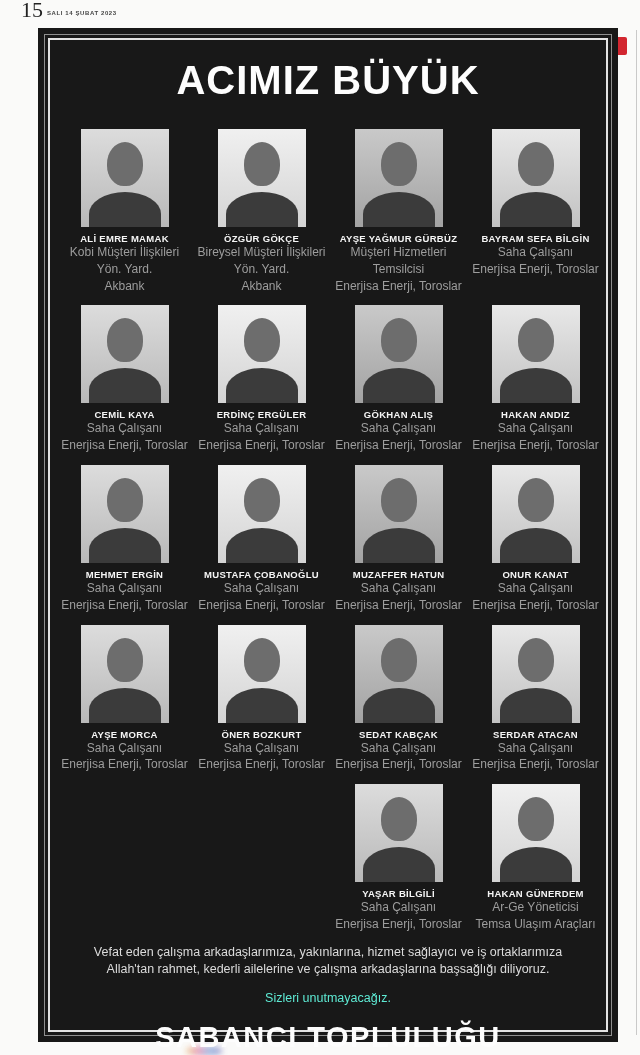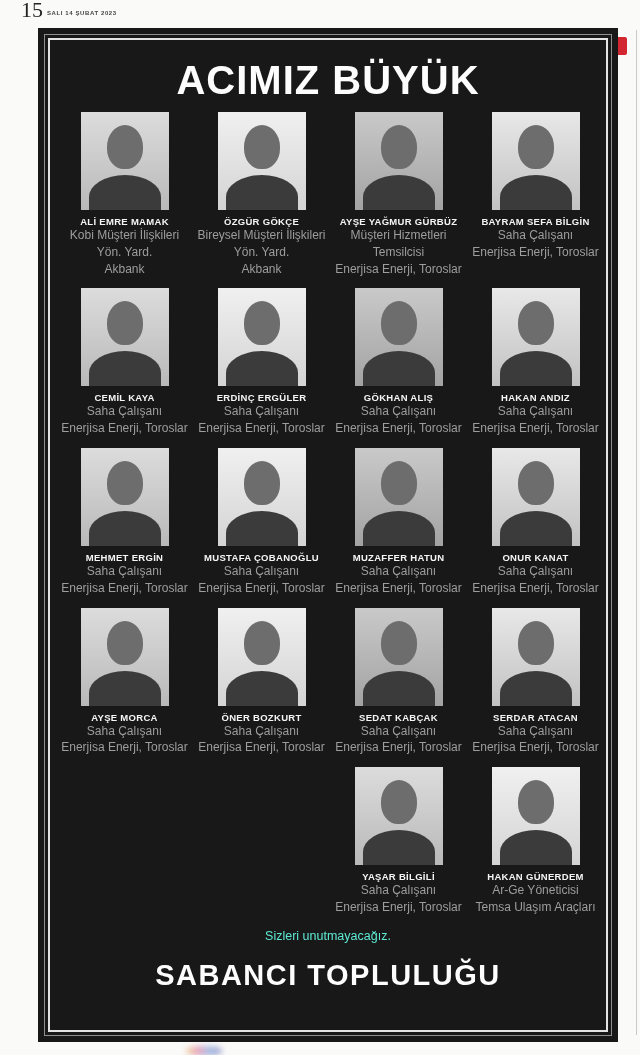--- a/index.html
+++ b/index.html
@@ -34,21 +34,21 @@
   }
   
   .memorial-ad{
     position:absolute;left:38px;top:28px;width:580px;height:1014px;
     background:#181818;color:#eee;
   }
   .ad-frame-outer{position:absolute;inset:6px;border:1px solid #8f8f8f;pointer-events:none;}
   .ad-frame-inner{position:absolute;inset:10px;border:2px solid #e3e3e3;pointer-events:none;}
   .ad-content{position:absolute;inset:14px;text-align:center;}
   .ad-title{
-    margin:16px 0 10px;font-size:40px;line-height:44px;font-weight:bold;
+    margin:16px 0 27px;font-size:40px;line-height:44px;font-weight:bold;
     color:#fdfdfd;letter-spacing:1px;
   }
   .ad-intro{
     width:486px;margin:0 auto 12px;font-size:12.5px;line-height:1.36;color:#dcdcdc;
   }
   
   .people-rows{margin-top:4px;}
   .people-row{display:flex;justify-content:flex-end;margin-bottom:11px;}
   .person{width:137px;}
   .photo{
@@ -214,16 +214,17 @@
   </div>
           <div class="person">
     <div class="photo"></div>
     <div class="person-name">HAKAN GÜNERDEM</div>
     <div class="person-role">Ar-Ge Yöneticisi</div>
     <div class="person-company">Temsa Ulaşım Araçları</div>
   </div>
         </div>
       </div>
 
+    <p class="ad-closing">Vefat eden çalışma arkadaşlarımıza, yakınlarına, hizmet sağlayıcı ve iş ortaklarımıza Allah'tan rahmet, kederli ailelerine ve çalışma arkadaşlarına başsağlığı diliyoruz.</p>
     <p class="ad-remembrance">Sizleri unutmayacağız.</p>
     <div class="ad-signature">SABANCI TOPLULUĞU</div>
   </div>
 </div>
 
 </body></html>

